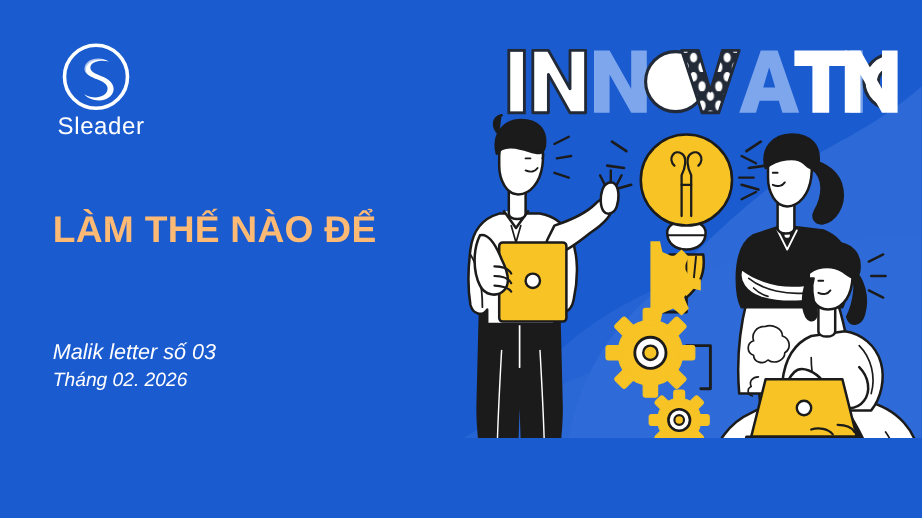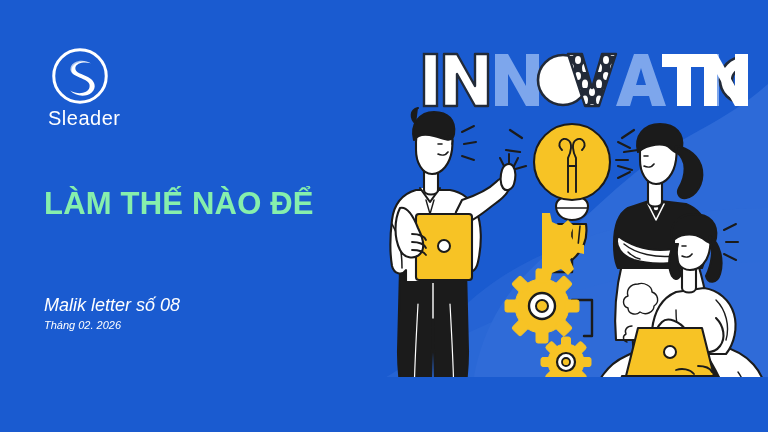--- a/index.html
+++ b/index.html
@@ -5,53 +5,52 @@
   html,body{margin:0;padding:0;}
   body{
     width:768px;height:432px;overflow:hidden;
     background:#1a5bd0;
     font-family:"Liberation Sans", sans-serif;
     position:relative;
   }
   #slide{
     position:absolute;inset:0;width:768px;height:365px;overflow:hidden;
     background:#1a5bd0;
-    margin-top:12px;
   }
   
   .bg-layer{position:absolute;inset:0;pointer-events:none;}
 
   
   .logo{position:absolute;left:44px;top:34px;width:96px;}
   .logo-mark{width:60px;height:60px;display:block;margin-left:6px;}
   .logo-word{
     color:#ffffff;font-size:20px;letter-spacing:.5px;
     margin-top:1px;margin-left:4px;font-weight:400;
     font-family:"Liberation Sans", sans-serif;
   }
 
   
   .innovation{position:absolute;left:420px;top:28px;width:325px;height:72px;}
   .innovation svg{display:block;width:100%;height:100%;}
 
   
   .headline{
     position:absolute;left:44px;top:152px;width:360px;
-    color:#86efac;font-weight:700;font-size:31px;line-height:1.25;
+    color:#fdba74;font-weight:700;font-size:31px;line-height:1.25;
     letter-spacing:.2px;
   }
   .headline .ln{display:block;white-space:nowrap;}
 
   
   .subtitle{
     position:absolute;left:44px;top:280px;
     color:#ffffff;font-style:italic;line-height:1.45;
   }
   .sub-1{display:block;font-size:18px;}
-  .sub-2{display:block;font-size:11px;}
+  .sub-2{display:block;font-size:16px;}
 
   
   .illus{position:absolute;left:376px;top:92px;width:392px;height:340px;}
   .illus svg{display:block;width:100%;height:100%;}
 </style>
 </head>
 <body>
 
 <div id="slide">
 
@@ -137,21 +136,21 @@
 
   <svg style="position:absolute;left:700px;top:28px;width:64px;height:72px;" viewBox="0 0 64 72" aria-hidden="true">
     <path d="M4,66 L4,14 L17,14 L35,46 L35,14 L48,14 L48,66 L35,66 L17,34 L17,66 Z" fill="#ffffff"></path>
   </svg>
 
   <h1 class="headline">
     <span class="ln">LÀM THẾ NÀO ĐỂ</span>
   </h1>
 
   <div class="subtitle">
-    <span class="sub-1">Malik letter số 08</span>
+    <span class="sub-1">Malik letter số 03</span>
     <span class="sub-2">Tháng 02. 2026</span>
   </div>
 
   <div class="illus">
     <svg viewBox="0 0 392 340" aria-hidden="true">
       <g fill="none" stroke="#1b1b1b" stroke-width="2.1" stroke-linecap="round" stroke-linejoin="round">
 
         <g>
           <path d="M196,146 L196,168 L166,168 L166,182" stroke-width="2.4"></path>
           <path d="M196,196 L216,196 L216,232 L208,232" stroke-width="2.4"></path>

